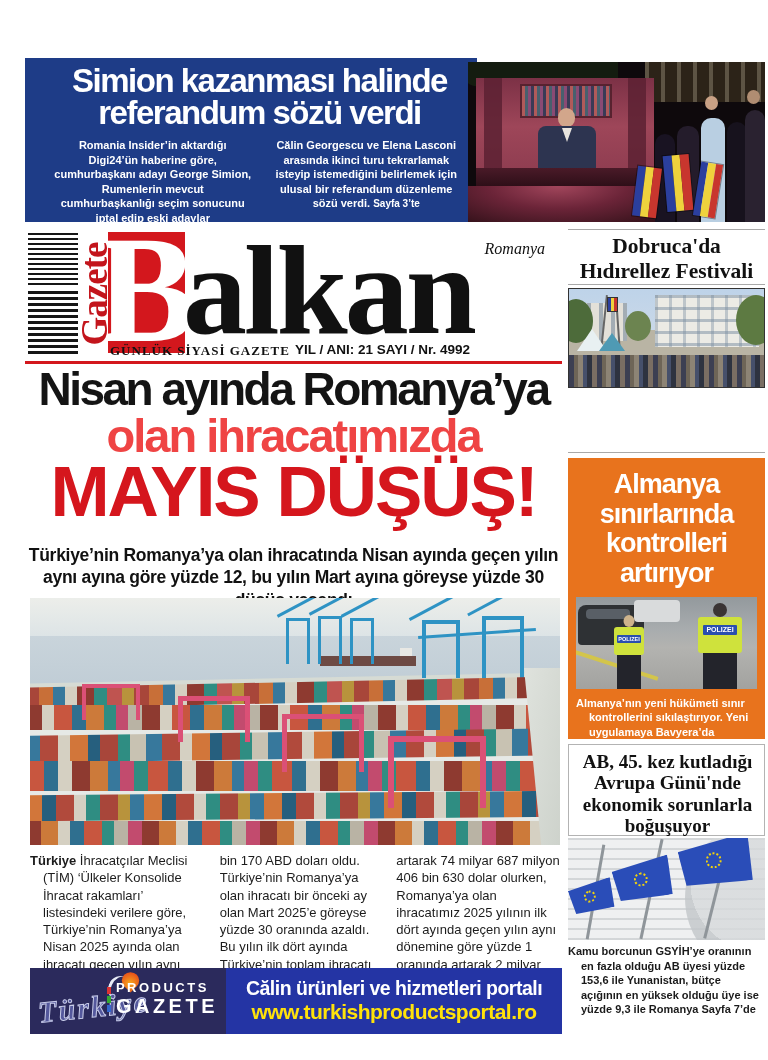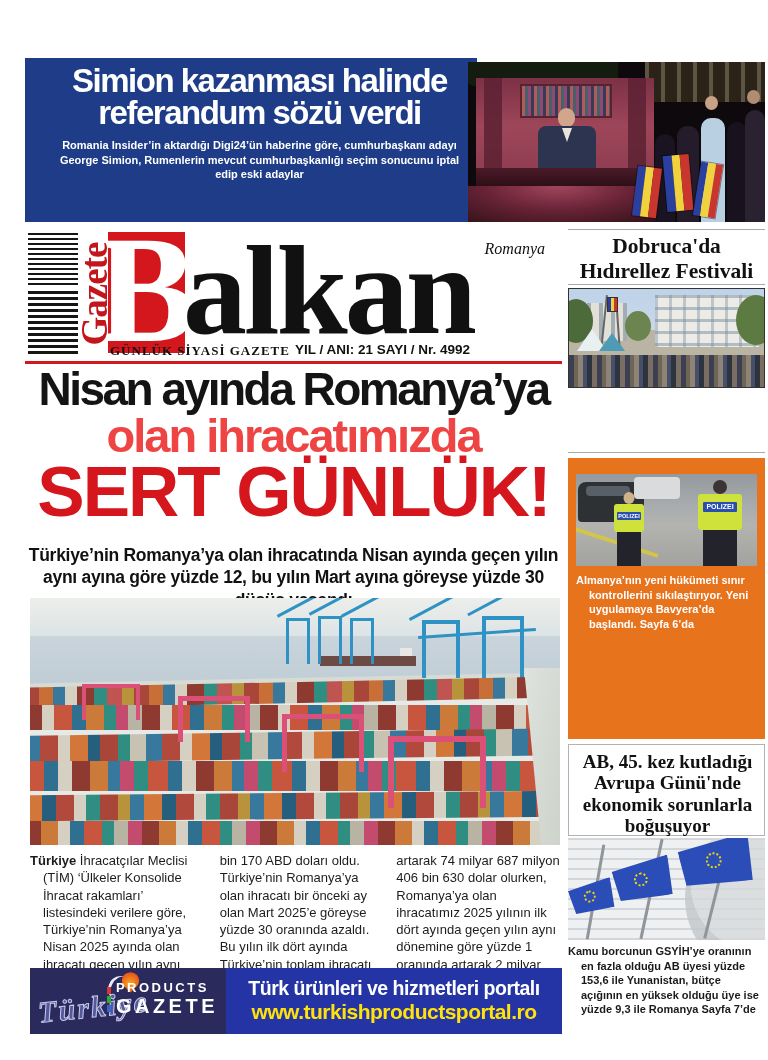--- a/index.html
+++ b/index.html
@@ -188,20 +188,21 @@
 
 <div class="page">
 
   <div class="abs top-banner">
     <div class="top-banner-headline">
       <div>Simion kazanması halinde</div>
       <div>referandum sözü verdi</div>
     </div>
     <div class="top-banner-cols">
       <p class="top-banner-col">Romania Insider’in aktardığı Digi24’ün haberine göre, cumhurbaşkanı adayı George Simion, Rumenlerin mevcut cumhurbaşkanlığı seçim sonucunu iptal edip eski adaylar</p>
+      <p class="top-banner-col"><span>Călin Georgescu ve Elena Lasconi arasında ikinci turu tekrarlamak isteyip istemediğini belirlemek için ulusal bir referandum düzenleme sözü verdi. </span><span class="pageref">Sayfa 3’te</span></p>
     </div>
   </div>
 
   <div class="abs top-photo">
     <div class="abs tp-foliage"></div>
     <div class="abs tp-building"></div>
     <div class="abs tp-screen">
       <div class="abs tp-pilaster" style="left:8px;"></div>
       <div class="abs tp-pilaster" style="right:8px;"></div>
       <div class="abs tp-shelf"></div>
@@ -244,21 +245,21 @@
     <span>B</span>
   </div>
   <div class="abs logo-rest">alkan</div>
   <div class="abs edition">Romanya</div>
   <div class="abs mh-tagline">GÜNLÜK SİYASİ GAZETE</div>
   <div class="abs mh-issue">YIL / ANI: 21 SAYI / Nr. 4992</div>
   <div class="abs red-rule"></div>
 
   <div class="abs lead-h1">Nisan ayında Romanya’ya</div>
   <div class="abs lead-h2">olan ihracatımızda</div>
-  <div class="abs lead-red">SERT GÜNLÜK!</div>
+  <div class="abs lead-red">MAYIS DÜŞÜŞ!</div>
   <div class="abs lead-sub">Türkiye’nin Romanya’ya olan ihracatında Nisan ayında geçen yılın aynı ayına göre yüzde 12, bu yılın Mart ayına göreyse yüzde 30 düşüş yaşandı</div>
 
   <div class="abs port">
     <div class="abs port-sky"></div>
     <div class="abs port-sea"></div>
     <div class="abs port-pier"></div>
     <div class="abs ship" style="left:290px;top:58px;width:96px;height:10px;">
         <span class="sup"></span>
       </div>
     <div class="crane" style="left:256px;top:20px;width:24px;height:46px;">
@@ -307,21 +308,21 @@
             <i style="background:#3a3"></i>
             <i style="background:#36c"></i>
           </span>
         <span class="fa-brand-text">
           <div class="fa-brand-line1">PRODUCTS</div>
           <div class="fa-brand-line2">GAZETE</div>
         </span>
       </div>
     </div>
     <div class="fa-right">
-      <div class="fa-head">Türk ürünleri ve hizmetleri portalı</div>
+      <div class="fa-head">Călin ürünleri ve hizmetleri portalı</div>
       <div class="fa-url">www.turkishproductsportal.ro</div>
     </div>
   </div>
 
   <div class="abs sb-hr" style="top:229px;"></div>
   <div class="abs sb-title fest-title">Dobruca'da Hıdırellez Festivali</div>
   <div class="abs sb-hr" style="top:284px;"></div>
   <div class="abs fest-img">
     <div class="abs fi-bldgL"></div>
     <div class="abs fi-bldgR"></div>
@@ -335,20 +336,21 @@
         <span style="background:#efd23d"></span>
         <span style="background:#c8362e"></span>
     </div>
     <div class="fi-tent" style="left:8px;top:40px;width:30px;height:22px;"></div>
     <div class="fi-tarp" style="left:30px;top:44px;width:26px;height:18px;"></div>
     <div class="abs fi-crowd"></div>
   </div>
   <div class="abs sb-hr" style="top:452px;"></div>
 
   <div class="abs orange-box">
+    <div class="orange-title">Almanya sınırlarında kontrolleri artırıyor</div>
     <div class="police-img">
       <div class="abs pi-car1"></div>
       <div class="abs pi-car1w"></div>
       <div class="abs pi-car2"></div>
       <div class="abs pi-line"></div>
       <div class="officer" style="left:36px;top:18px;width:34px;height:74px;">
         <span class="of-head" style="top:0;width:11px;height:12px;background:#cdb38c;"></span>
         <span class="of-vest" style="left:2px;top:12px;width:30px;height:28px;"></span>
         <span class="of-patch" style="left:5px;top:20px;width:24px;height:8px;font-size:5.5px;line-height:8px;">POLIZEI</span>
         <span class="of-legs" style="left:5px;top:40px;width:24px;height:34px;"></span>

